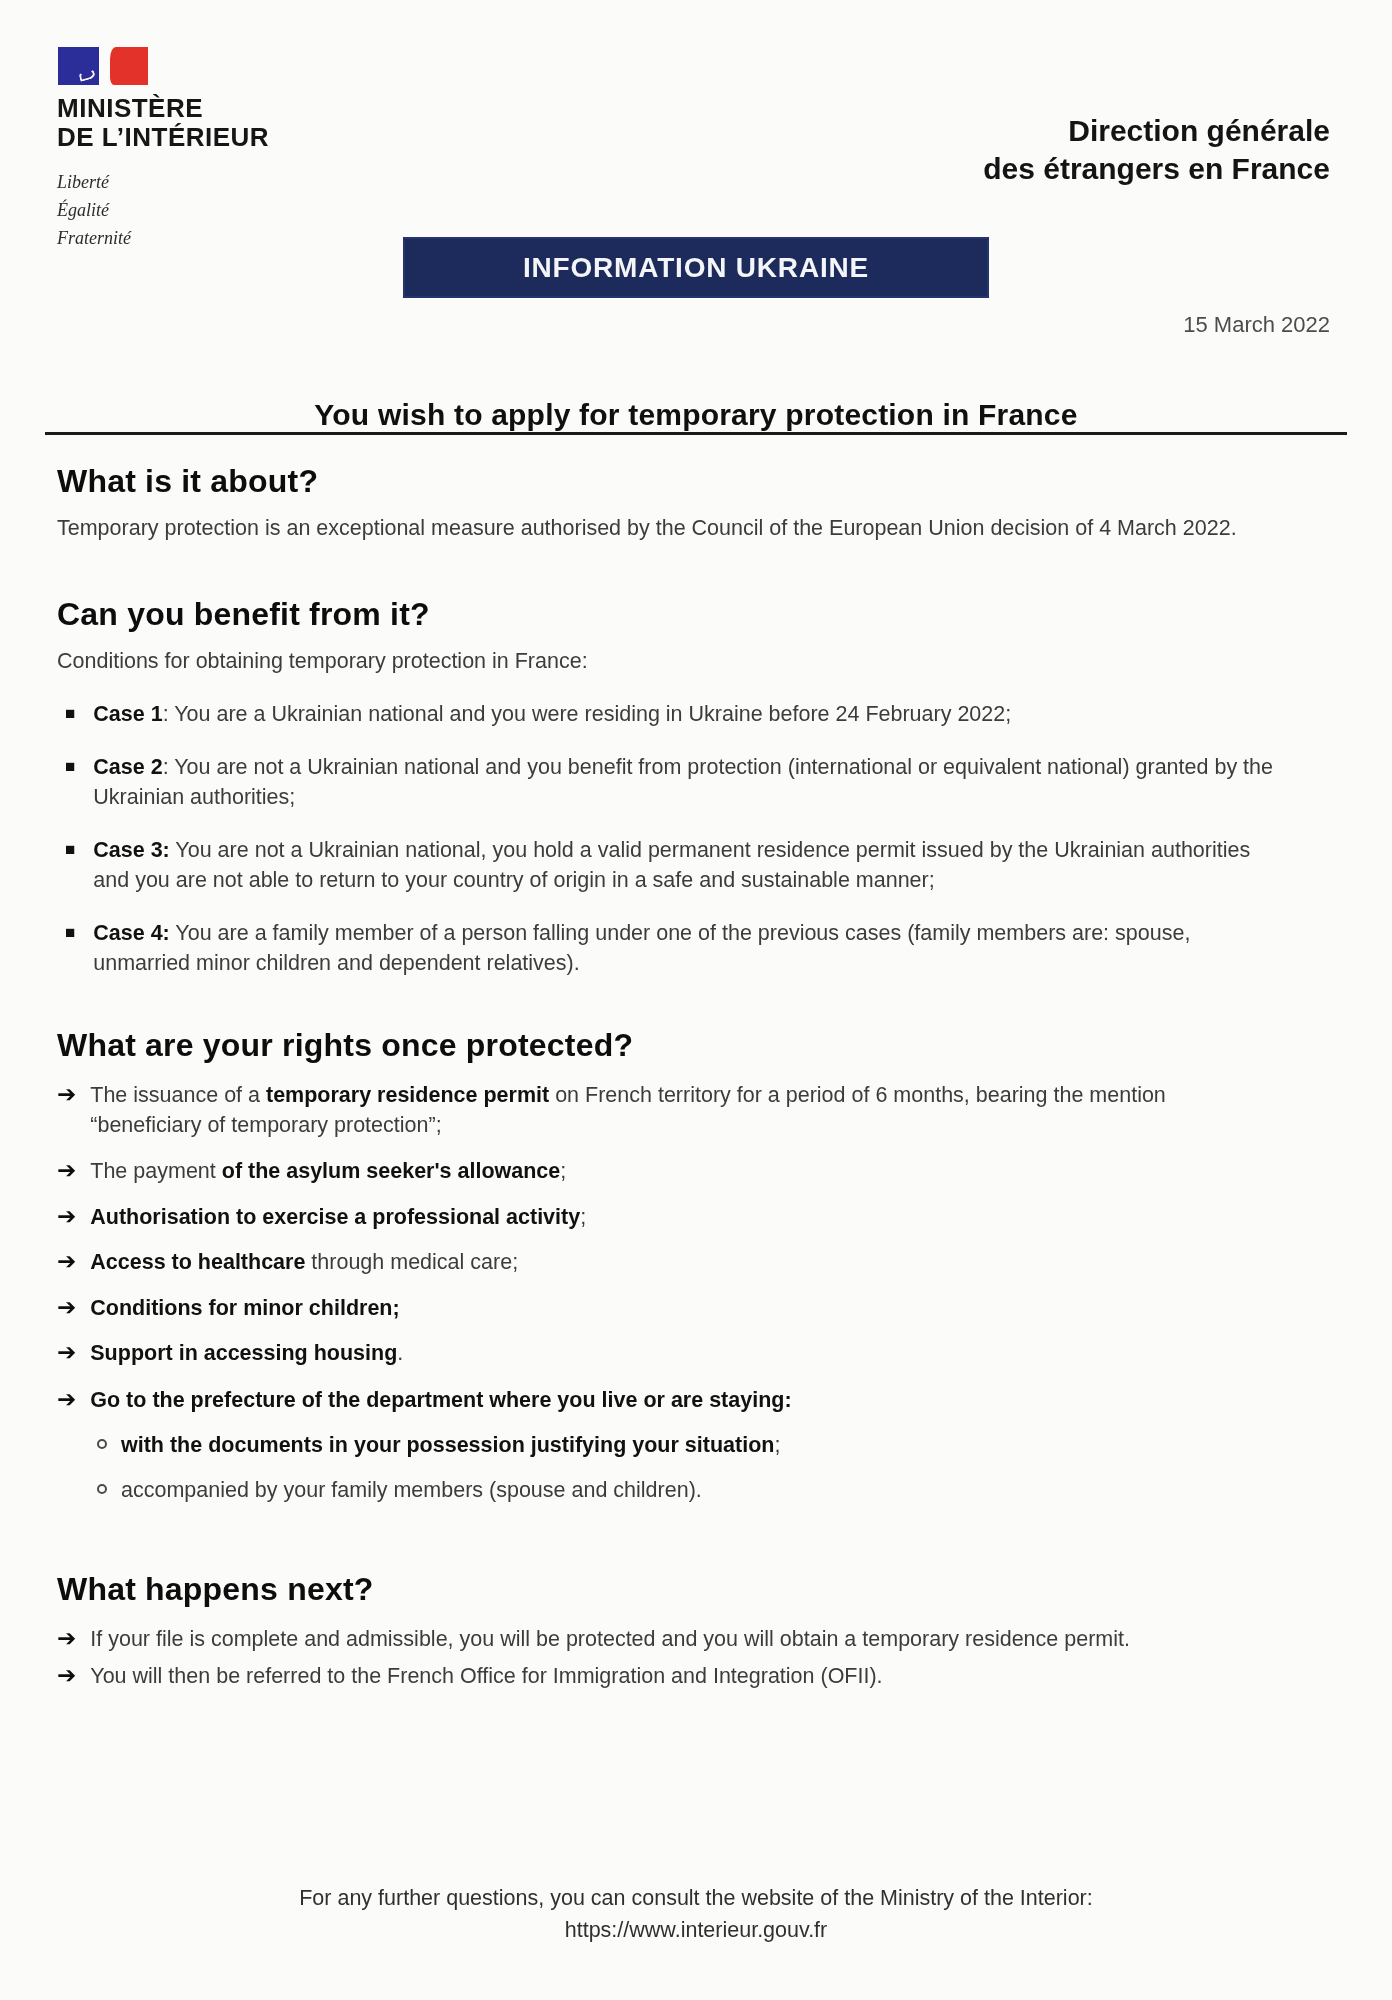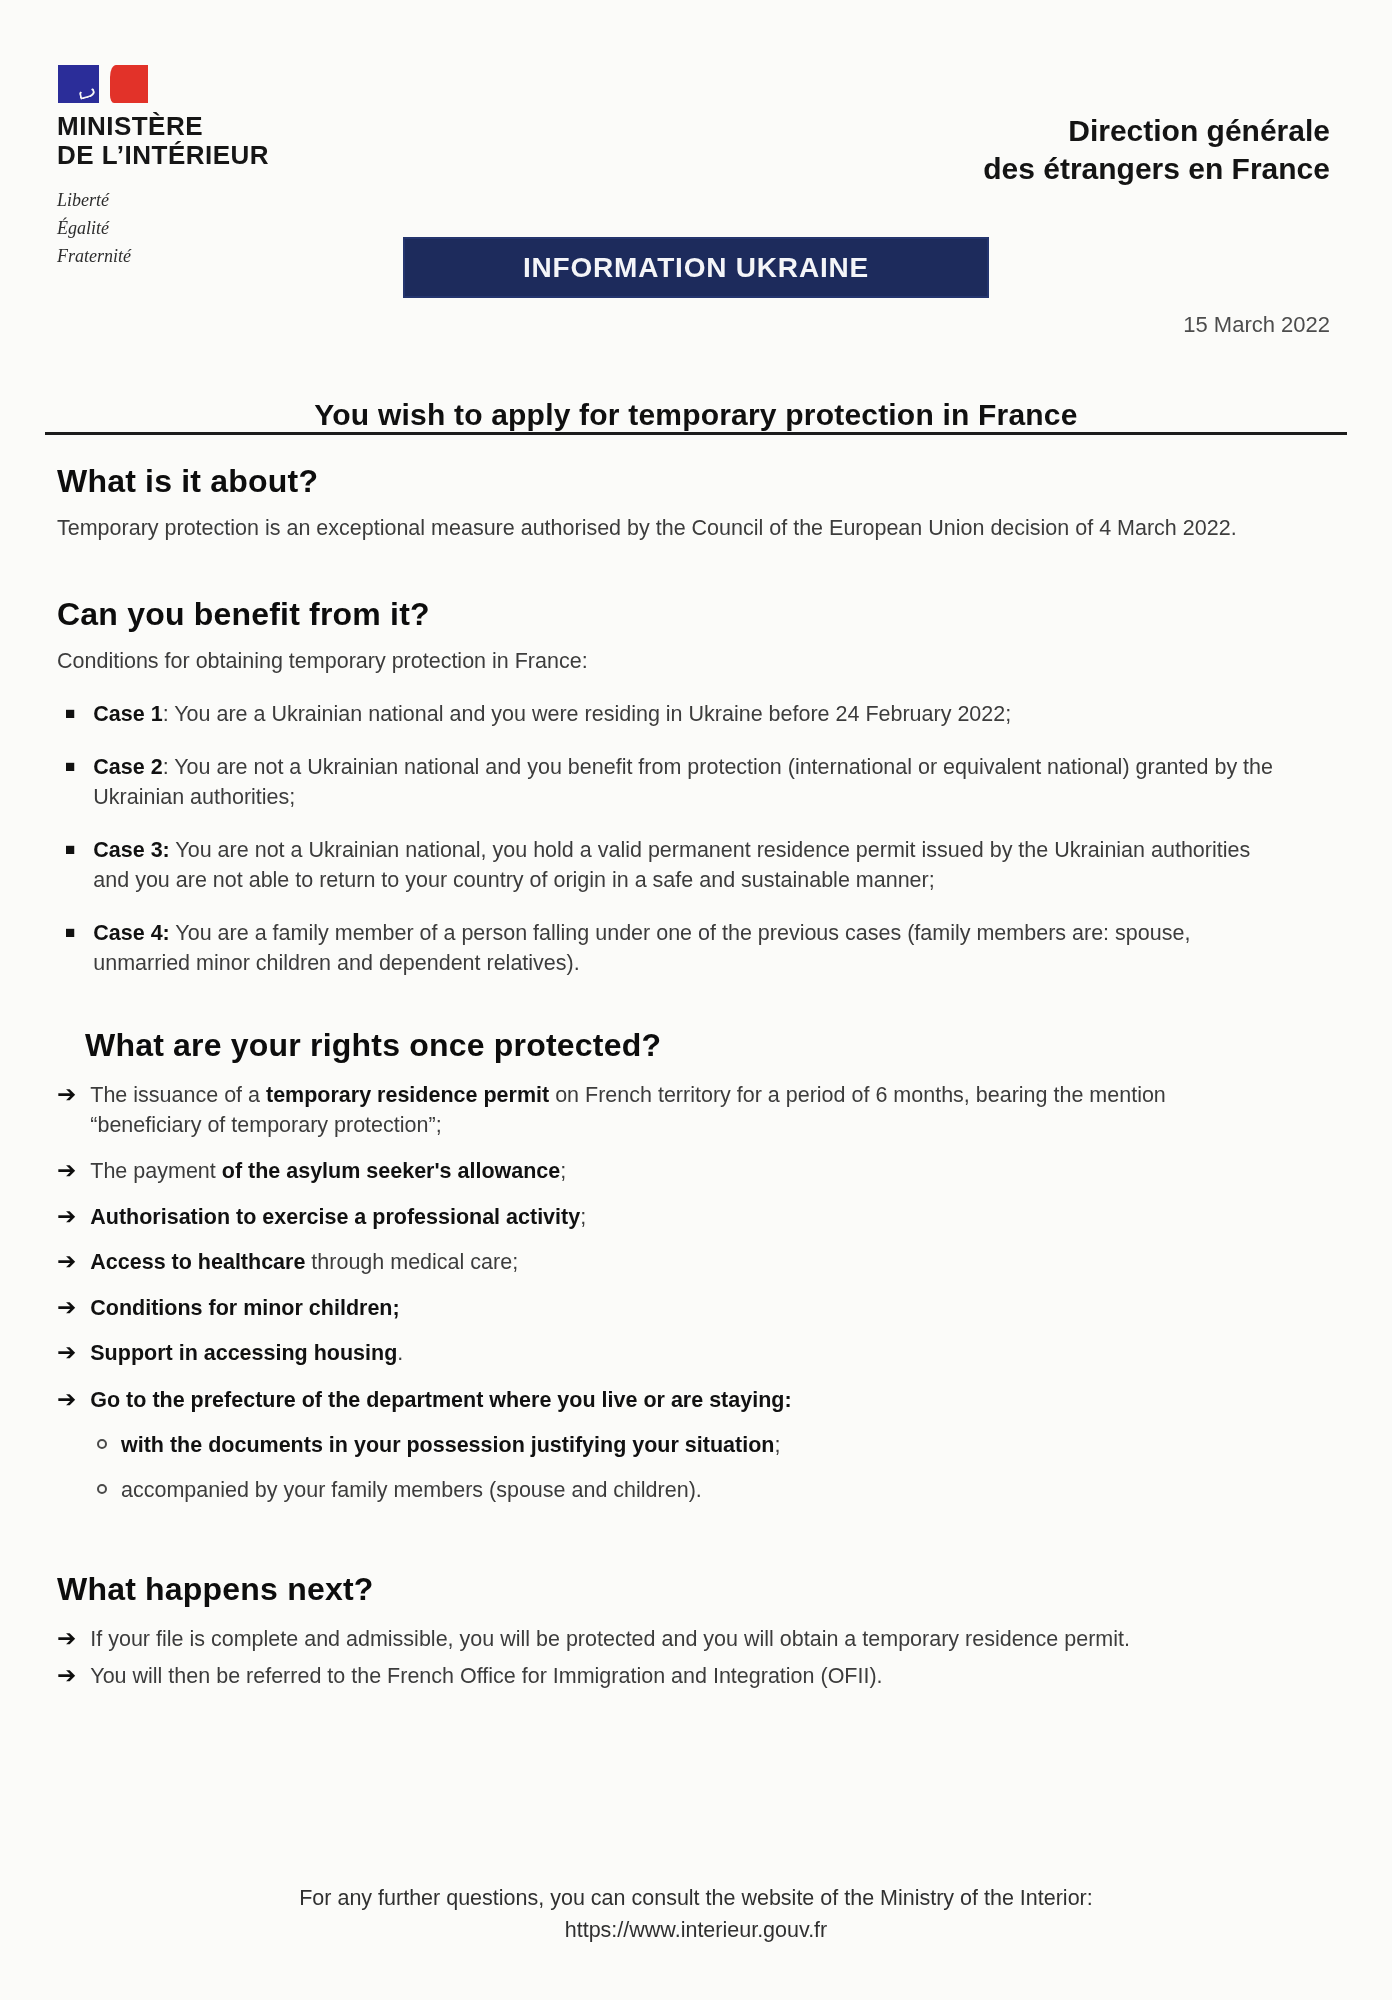--- a/index.html
+++ b/index.html
@@ -10,21 +10,21 @@
   }
   .page {
     position:relative;
     width:1392px; height:2000px;
     background:#fbfbf9;
     color:#1a1a1a;
     overflow:hidden;
   }
 
   
-  .logo-block { position:absolute; top:65px; left:57px; }
+  .logo-block { position:absolute; top:47px; left:57px; }
   .flags { display:flex; gap:11px; height:38px; margin-left:1px; }
   .flag-blue { position:relative; width:41px; height:38px; background:#2b2d99; }
   .flag-blue .swirl {
     position:absolute; right:4px; bottom:5px; width:16px; height:10px;
     border:2px solid #f6f6f4; border-radius:60% 60% 60% 10%;
     border-top-color:transparent;
     transform:rotate(-15deg);
   }
   .flag-red { width:38px; height:38px; background:#e23229; border-radius:6px 0 0 4px / 12px 0 0 8px; }
   .ministry {
@@ -64,21 +64,21 @@
     text-align:center; font-weight:bold; font-size:30px; color:#101010;
     letter-spacing:0.2px;
   }
   .title-rule { border:none; border-top:3px solid #1c1c1c; margin:0 -12px; }
 
   h2.section-heading {
     font-size:32px; font-weight:bold; color:#0d0d0d; letter-spacing:0.2px;
   }
   .s-about h2 { margin-top:28px; }
   .s-benefit h2 { margin-top:52px; }
-  .s-rights h2 { margin-top:48px;margin-left:28px; }
+  .s-rights h2 { margin-top:48px; }
   .s-apply h2 { margin-top:48px; }
   .s-next h2 { margin-top:66px; }
 
   p.body-text, .intro-text {
     font-size:21.5px; line-height:1.45; color:#3c3c3c; margin-top:13px;
   }
 
   ul.plain { list-style:none; }
   li.item { display:flex; align-items:flex-start; font-size:21.5px; line-height:1.42; color:#3c3c3c; }
   li.item b { color:#111; }

